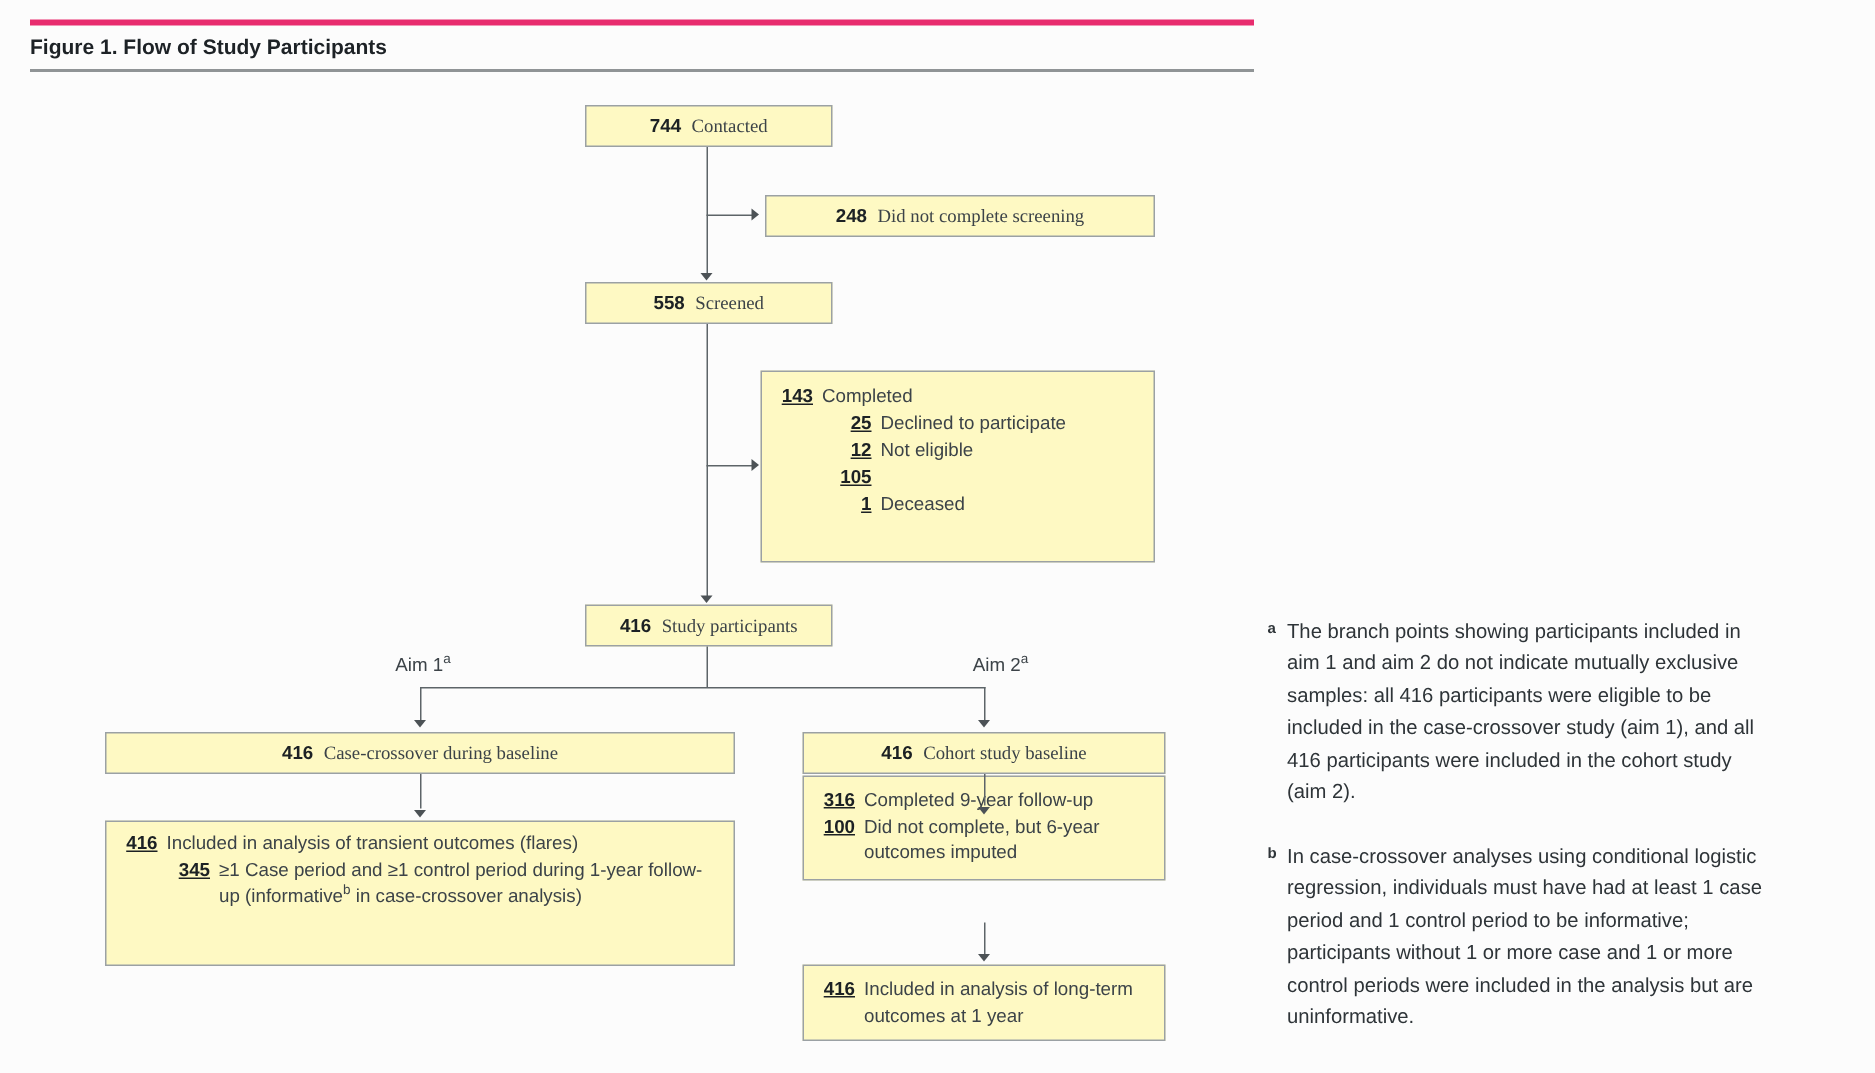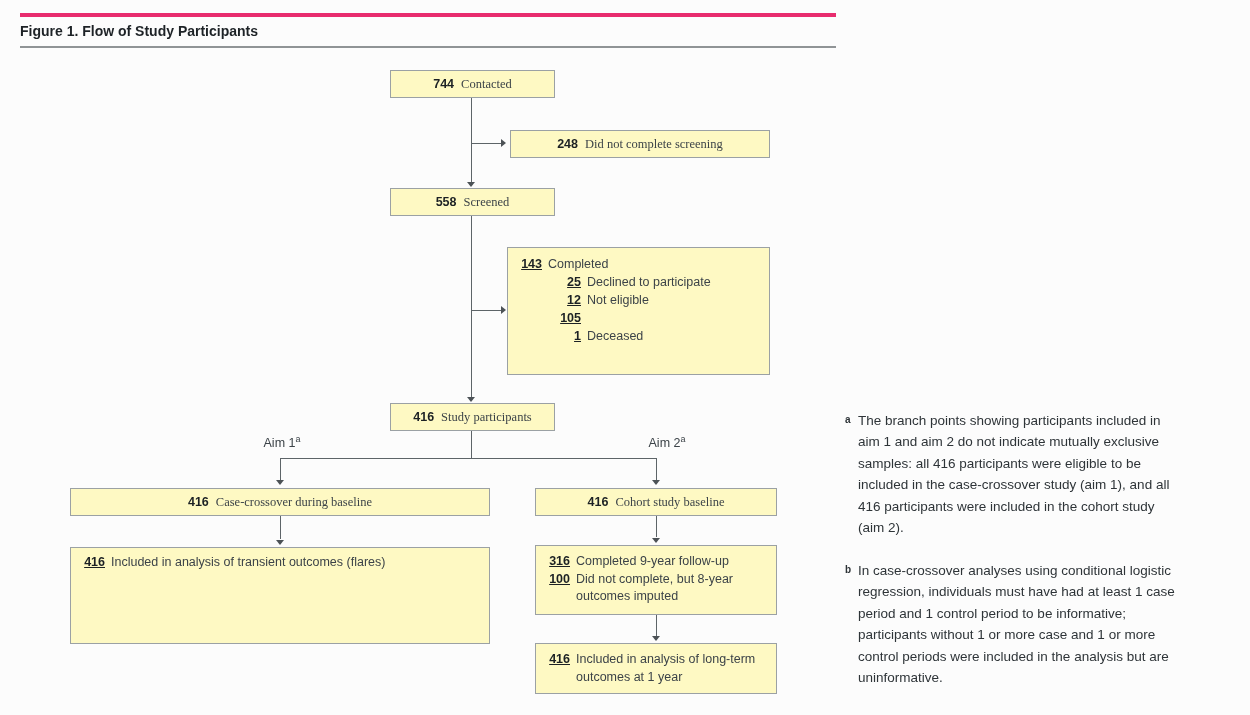--- a/index.html
+++ b/index.html
@@ -110,30 +110,34 @@
   <div class="box center" style="left:535px;top:488px;width:242px;height:28px">
     <span class="num">416</span>
     <span class="lbl">Cohort study baseline</span>
   </div>
 
   <div class="box list lh17" style="left:70px;top:547px;width:420px;height:97px;padding:6px 8px">
     <div class="row">
       <span class="n nw26">416</span>
       <span class="t">Included in analysis of transient outcomes (flares)</span>
     </div>
+    <div class="row">
+      <span class="n nw61">345</span>
+      <span class="t"><span>≥1 Case period and ≥1 control period during 1-year follow-up (informative</span><sup>b</sup><span> in case-crossover analysis)</span></span>
+    </div>
   </div>
 
-  <div class="box list lh17" style="left:535px;top:545px;width:242px;height:70px;padding:7px 8px 0 10px">
+  <div class="box list lh17" style="left:535px;top:517px;width:242px;height:70px;padding:7px 8px 0 10px">
     <div class="row">
       <span class="n nw24">316</span>
       <span class="t">Completed 9-year follow-up</span>
     </div>
     <div class="row">
       <span class="n nw24">100</span>
-      <span class="t">Did not complete, but 8-year outcomes imputed</span>
+      <span class="t">Did not complete, but 6-year outcomes imputed</span>
     </div>
   </div>
 
   <div class="box list lh17" style="left:535px;top:643px;width:242px;height:51px;padding:7px 8px 0 10px">
     <div class="row">
       <span class="n nw24">416</span>
       <span class="t">Included in analysis of long-term outcomes at 1 year</span>
     </div>
   </div>
 

